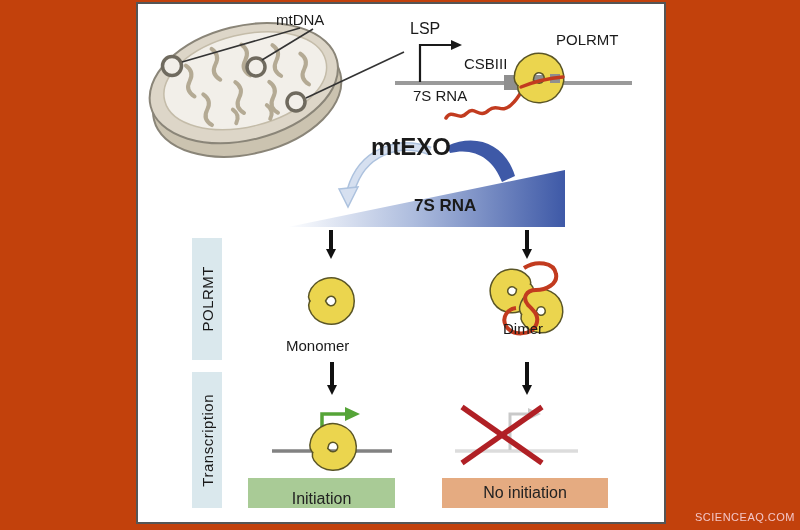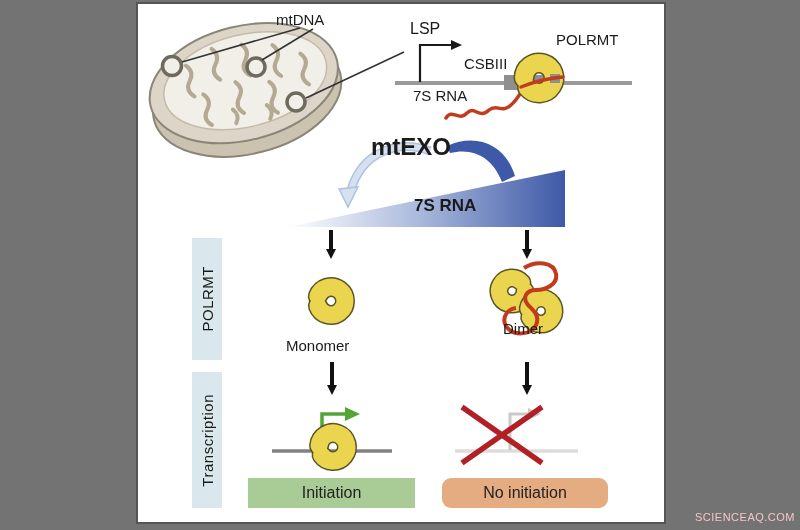--- a/index.html
+++ b/index.html
@@ -1,30 +1,30 @@
 <!DOCTYPE html>
 <html><head>
 <meta charset="utf-8">
 <style>
   html,body{margin:0;padding:0;background:#fff;}
-  .stage{position:relative;width:800px;height:530px;background:#737373;overflow:hidden;
+  .stage{position:relative;width:800px;height:530px;background:#c2410c;overflow:hidden;
          font-family:"Liberation Sans",sans-serif;}
   .frame{position:absolute;left:136px;top:2px;width:526px;height:518px;
          border:2px solid #555;background:#fff;z-index:1;}
   .art{position:absolute;left:0;top:0;width:800px;height:530px;z-index:2;}
   .txt{position:absolute;z-index:3;color:#1a1a1a;white-space:nowrap;}
   .t15{font-size:15px;} .t16{font-size:16px;margin-left:12px;} .bold{font-weight:bold;}
   .rowbox{position:absolute;z-index:3;width:30px;background:#DAE8ED;
           display:flex;align-items:center;justify-content:center;}
   .rowbox span{writing-mode:vertical-rl;transform:rotate(180deg);
                font-size:15px;color:#1a1a1a;letter-spacing:0.5px;}
   .outcome{position:absolute;z-index:3;height:30px;display:flex;align-items:center;
            justify-content:center;font-size:16px;color:#222;}
   .outcome.green{background:#A9CB96;}
-  .outcome.orange{background:#E5AB81;border-radius:9px;}
+  .outcome.orange{background:#E5AB81;}
   .watermark{position:absolute;z-index:3;left:695px;top:511px;font-size:11px;
              color:#F3C6C8;letter-spacing:0.5px;}
 </style>
 </head>
 <body>
 
 <div class="stage">
 
   <div class="frame"></div>
 
@@ -151,21 +151,21 @@
   <div class="txt t15" style="left:286px;top:337px;">Monomer</div>
   <div class="txt t15" style="left:503px;top:320px;">Dimer</div>
 
   <div class="rowbox" style="left:192px;top:238px;height:122px;">
     <span>POLRMT</span>
   </div>
   <div class="rowbox" style="left:192px;top:372px;height:136px;">
     <span>Transcription</span>
   </div>
 
-  <div class="outcome green" style="left:248px;top:478px;width:167px;">
+  <div class="outcome green" style="left:248px;top:478px;width:147px;align-items:flex-end;">
     <span>Initiation</span>
   </div>
   <div class="outcome orange" style="left:442px;top:478px;width:166px;">
     <span>No initiation</span>
   </div>
 
   <div class="watermark">SCIENCEAQ.COM</div>
 </div>
 
 </body></html>

